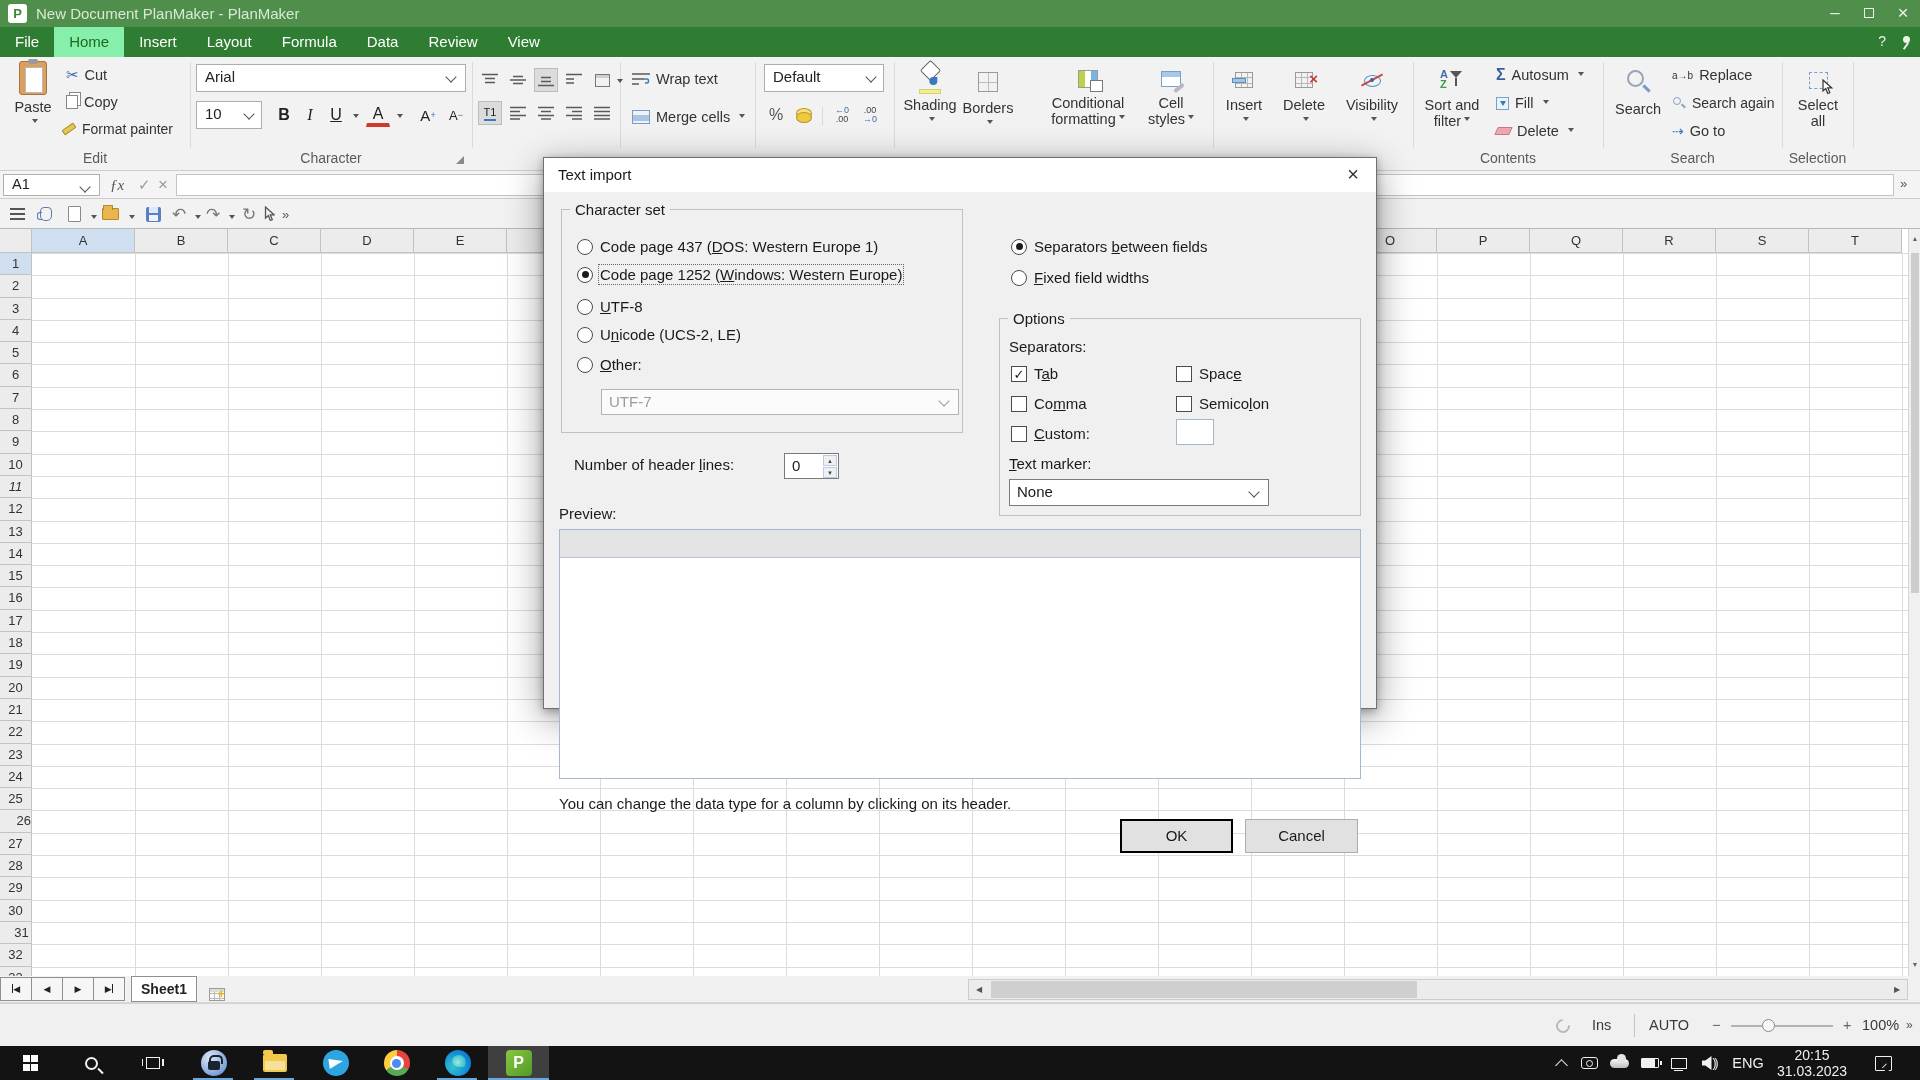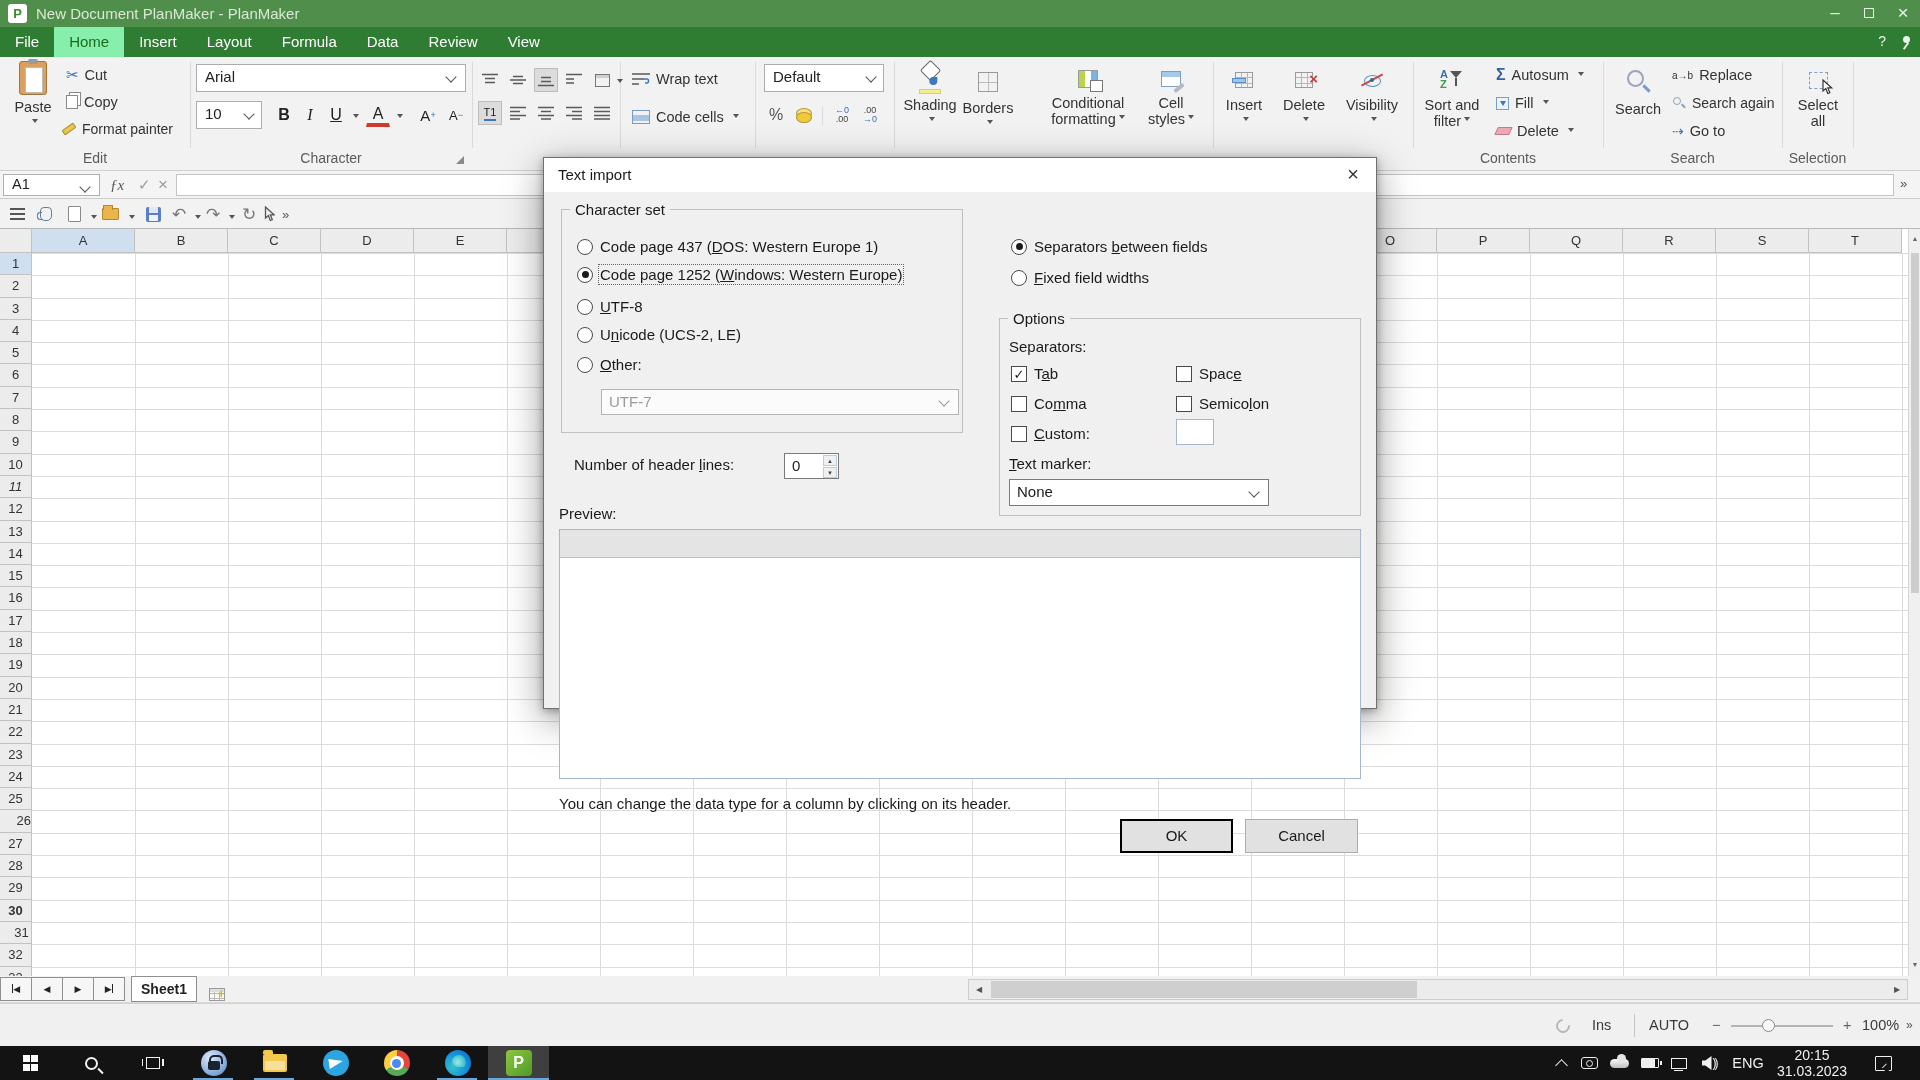--- a/index.html
+++ b/index.html
@@ -335,21 +335,21 @@
 
   <div class="srow" style="left:632px;top:10px">
     <svg width="18" height="14">
         <path d="M0 2h18M0 7h12M0 12h7" stroke="#5a5a5a" stroke-width="1.6"></path>
         <path d="M12 7h3c2 0 2 4 0 4h-2" stroke="#3a78c0" stroke-width="1.5" fill="none"></path>
       </svg>
     <span>Wrap text</span>
   </div>
   <div class="srow" style="left:632px;top:48px">
     <span style="width:18px;height:14px;border:1px solid #7a9cc4;background:linear-gradient(transparent 0 4px,#a8c4e4 4px 10px,transparent 10px)"></span>
-    <span>Code cells</span>
+    <span>Merge cells</span>
       <span class="dda"></span>
   </div>
 
   <div class="combo" style="left:764px;top:7px;width:120px;height:28px">
     <span>Default</span><span class="chev" style="right:8px;top:8px"></span>
   </div>
   <div class="tbox" style="left:764px;top:46px;font-size:16px;color:#555">%</div>
   <div class="tbox" style="left:792px;top:46px">
       <span class="coin"></span>
     </div>
@@ -582,21 +582,21 @@
     <div class="rowh" style="height: 22.3px; line-height: 21px;">20</div>
     <div class="rowh" style="height: 22.3px; line-height: 21px;">21</div>
     <div class="rowh" style="height: 22.3px; line-height: 21px;">22</div>
     <div class="rowh" style="height: 22.3px; line-height: 21px;">23</div>
     <div class="rowh" style="height: 22.3px; line-height: 21px;">24</div>
     <div class="rowh" style="height: 22.3px; line-height: 21px;">25</div>
     <div class="rowh" style="height: 22.3px; line-height: 21px; text-align: right;">26</div>
     <div class="rowh" style="height: 22.3px; line-height: 21px;">27</div>
     <div class="rowh" style="height: 22.3px; line-height: 21px;">28</div>
     <div class="rowh" style="height: 22.3px; line-height: 21px;">29</div>
-    <div class="rowh" style="height: 22.3px; line-height: 21px; font-weight: bold;">30</div>
+    <div class="rowh" style="height: 22.3px; line-height: 21px;">30</div>
     <div class="rowh" style="height: 22.3px; line-height: 21px; padding-left: 12px;">31</div>
     <div class="rowh" style="height: 22.3px; line-height: 21px;">32</div>
     <div class="rowh" style="height: 22.3px; line-height: 21px;">33</div>
   </div>
 <div class="ab" id="gridcells"></div>
 
 <div class="ab" id="vscroll">
   <div class="scArrow" style="top:2px">▲</div>
   <div id="vthumb"></div>
   <div class="scArrow" style="top:728px">▼</div>

